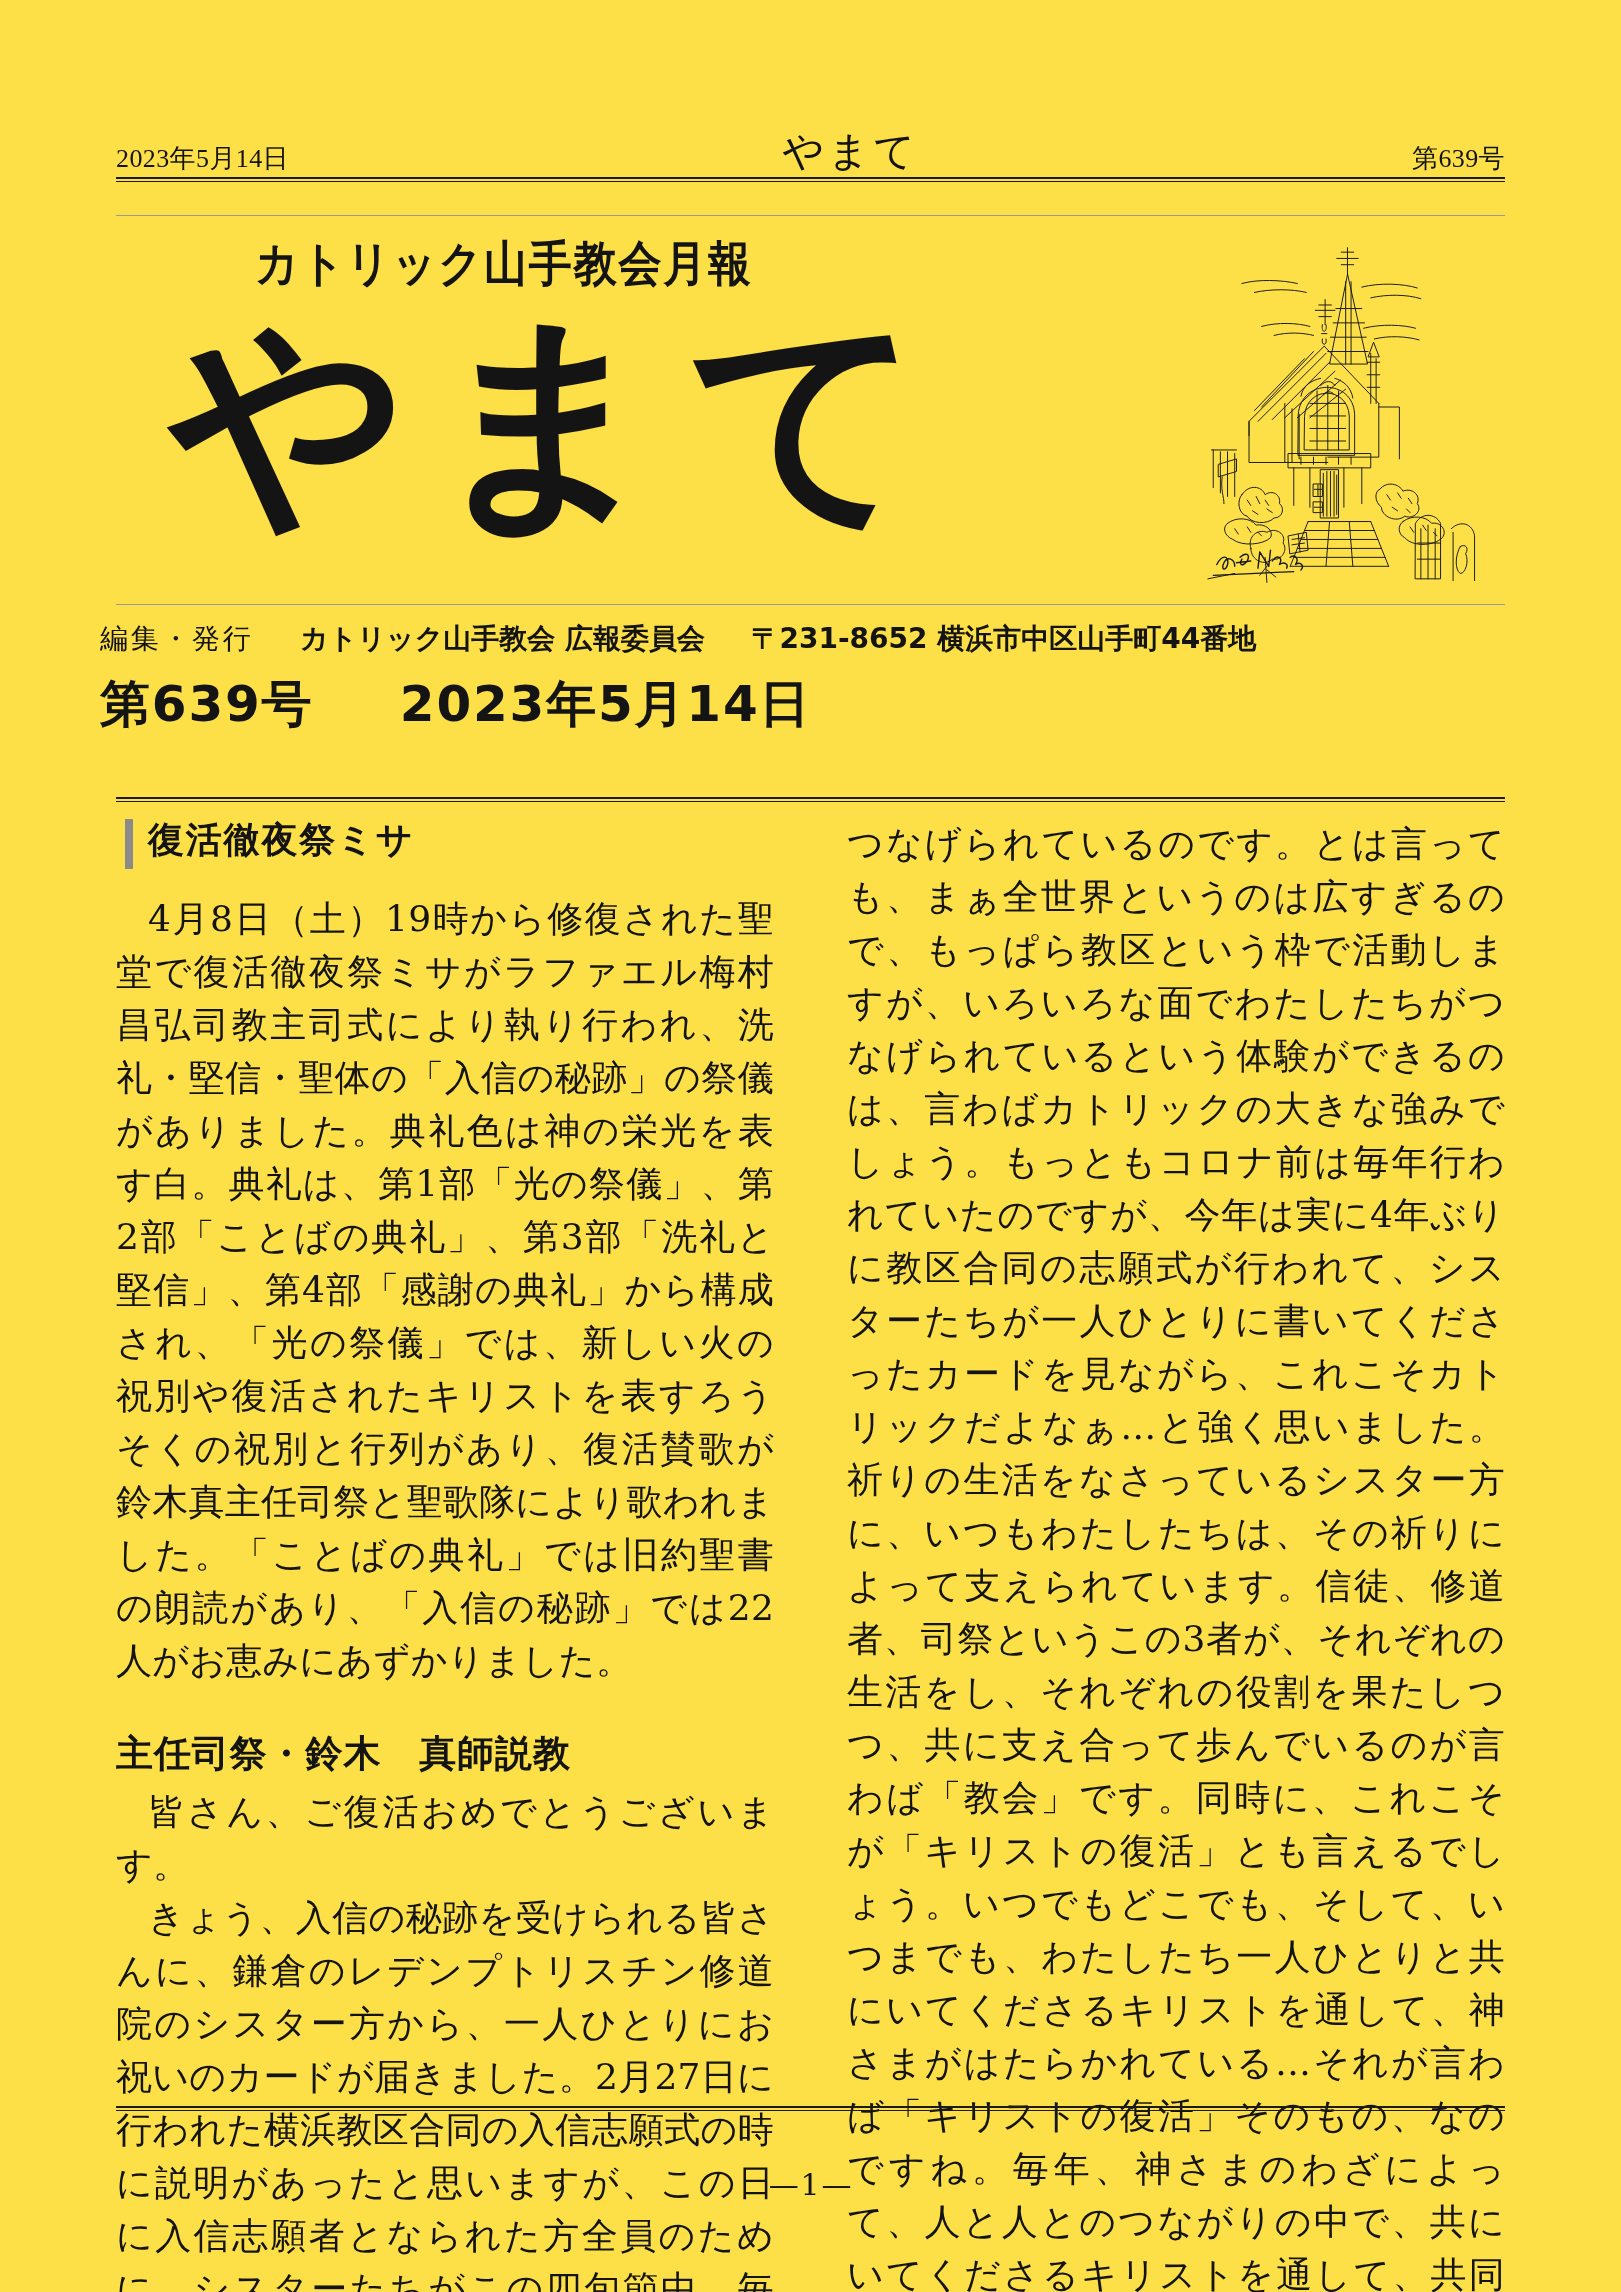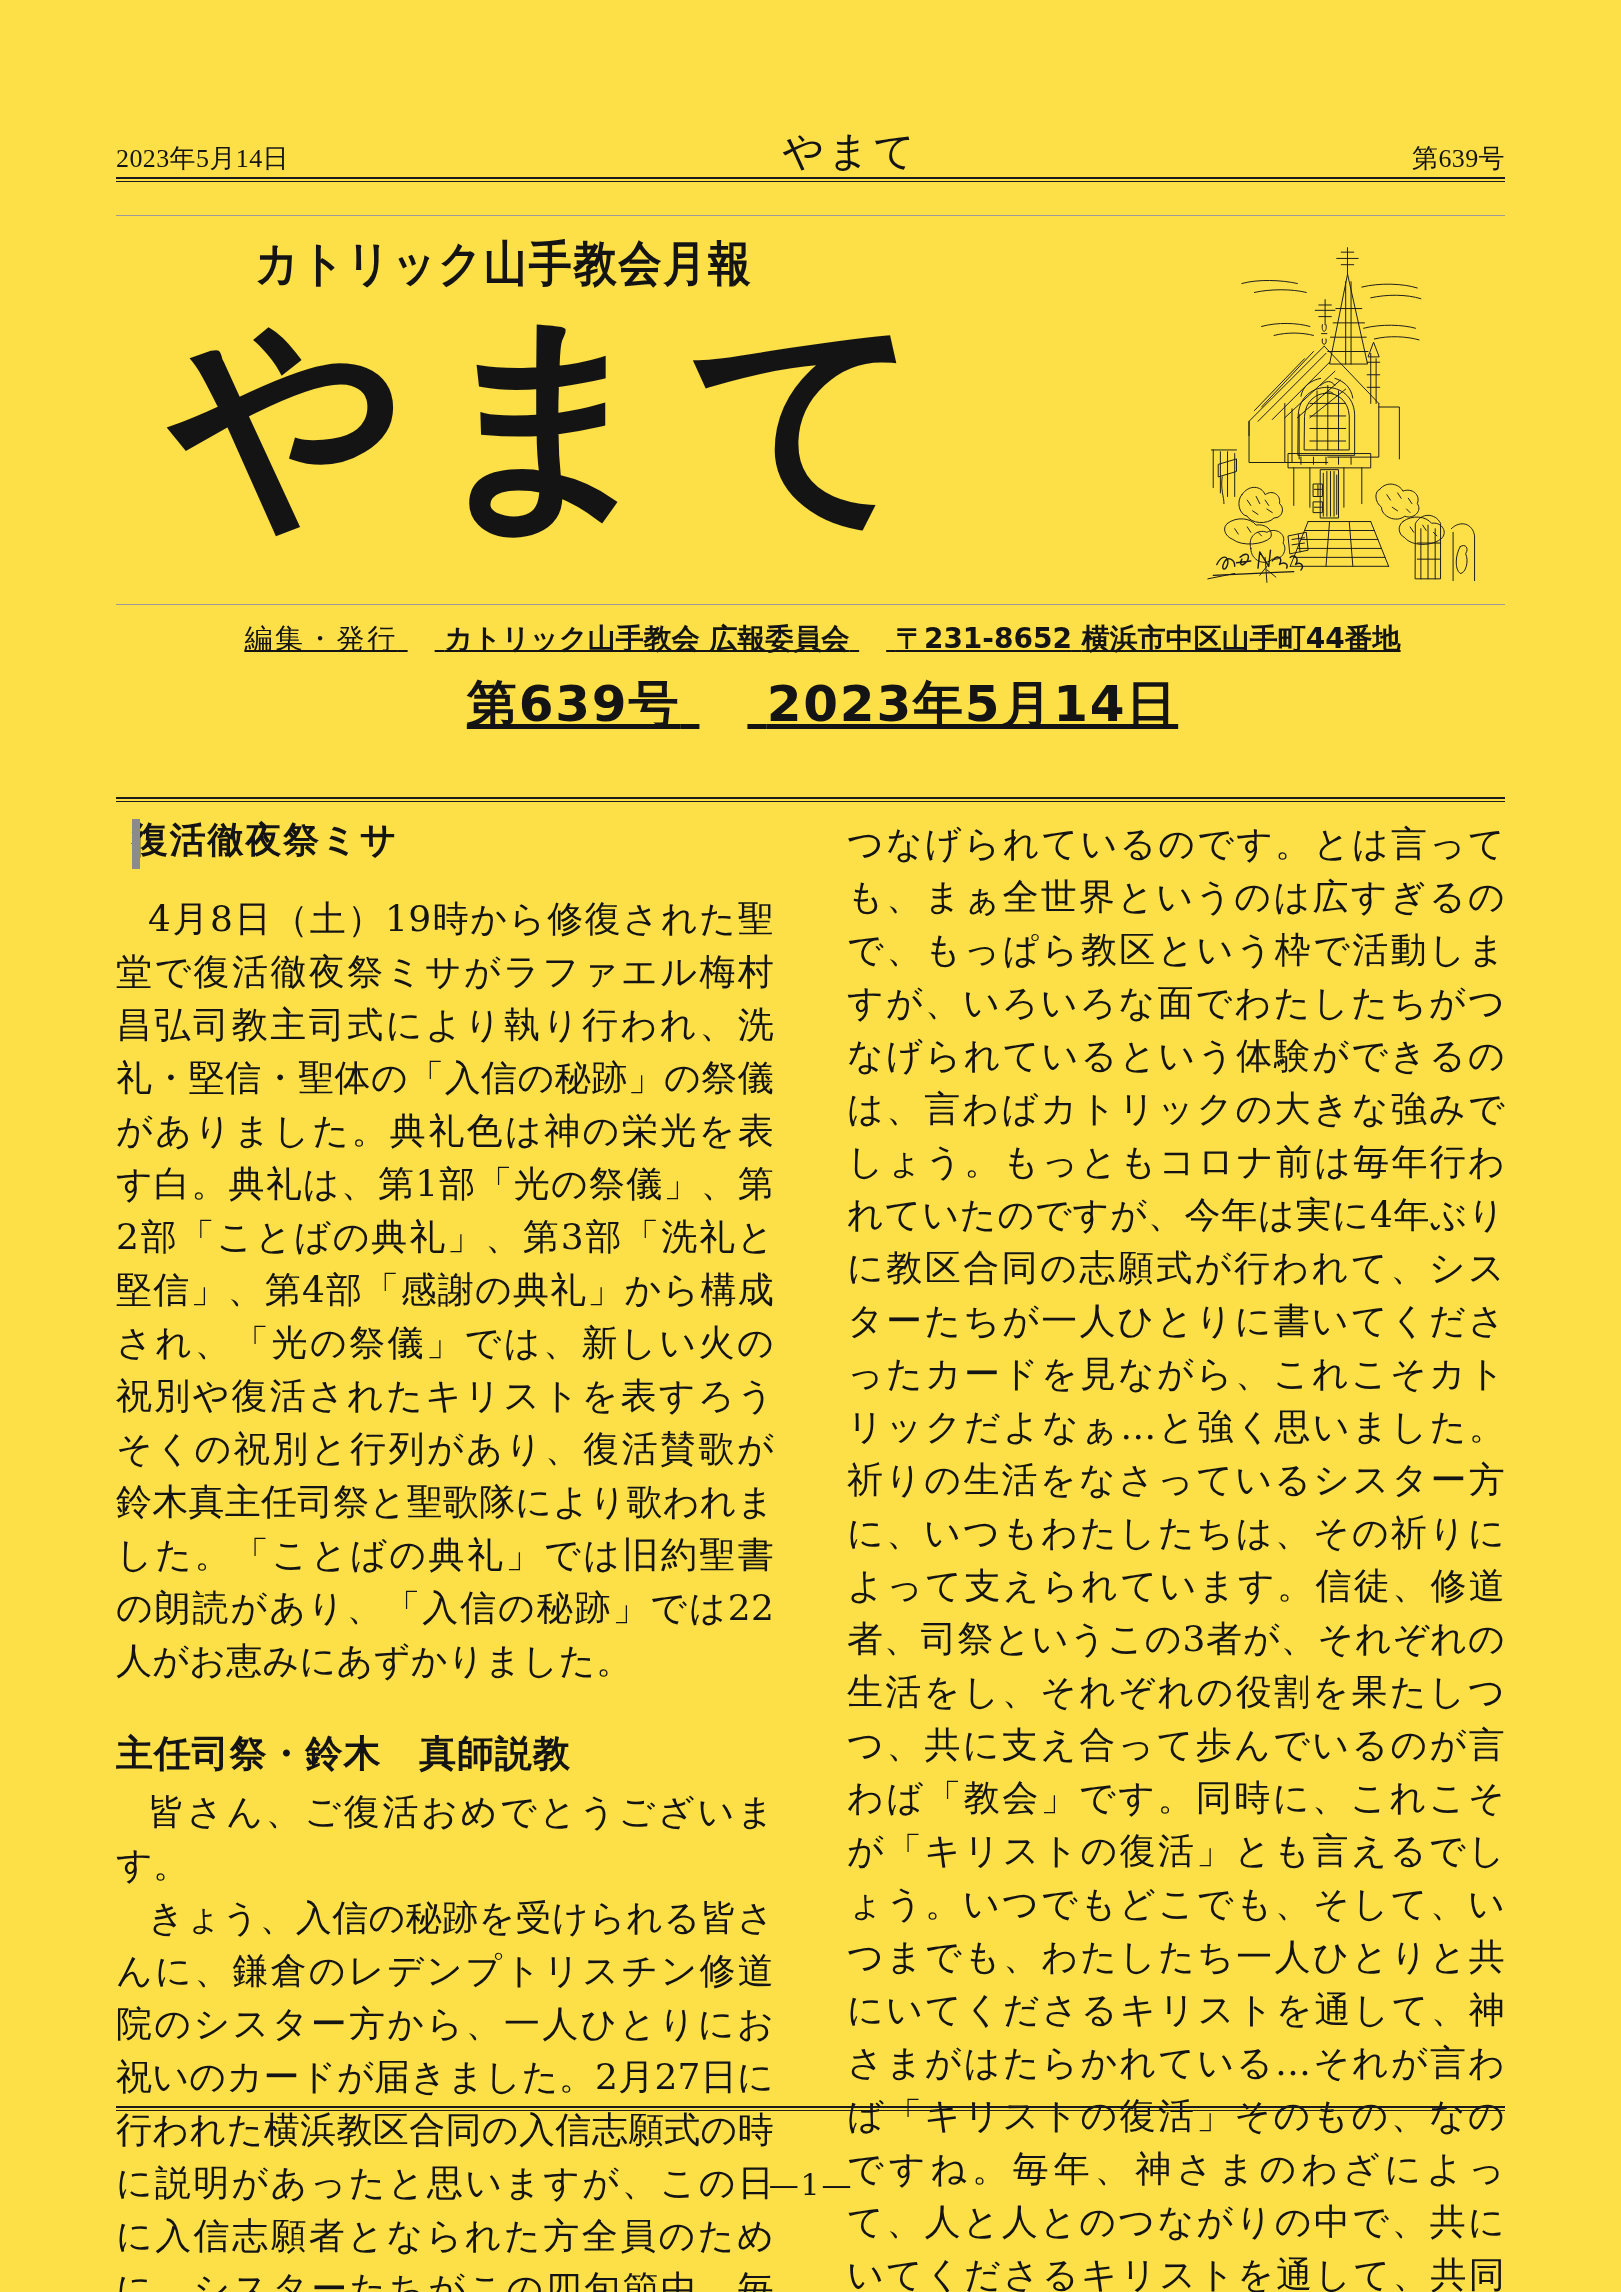--- a/index.html
+++ b/index.html
@@ -115,26 +115,25 @@
     right: 14.3px;
     top: 9px;
     width: 296px;
     height: 358px;
   }
   .mast-art svg { display: block; width: 100%; height: 100%; }
 
   
   .imprint {
     position: absolute;
-    left: 128px;
+    left: 100px;
     top: 618px;
     width: 1389px;
-    text-align: center;
-    font-family: "DejaVu Sans", "Liberation Sans", sans-serif;
-    text-decoration: underline;
+    text-align: left;
+    font-family: "DejaVu Sans", "Liberation Sans", sans-serif;
   }
   .imprint-line1 {
     font-size: 28px;
     font-weight: 700;
     letter-spacing: 0px;
     white-space: nowrap;
     line-height: 1.5;
   }
   .imprint-line1 .lbl {
     font-weight: 400;
@@ -171,21 +170,22 @@
     display: flex;
     justify-content: space-between;
   }
   .col {
     width: 658px;
     position: relative;
   }
 
   .headline {
     position: relative;
-    margin: 0 0 30px 16px;
+    padding-left: 23px;
+    margin: 0 0 30px 9px;
     font-family: "DejaVu Sans", "Liberation Sans", sans-serif;
     font-size: 36px;
     font-weight: 700;
     letter-spacing: 1.8px;
     line-height: 1.25;
   }
   .headline::before {
     content: "";
     position: absolute;
     left: 0;

